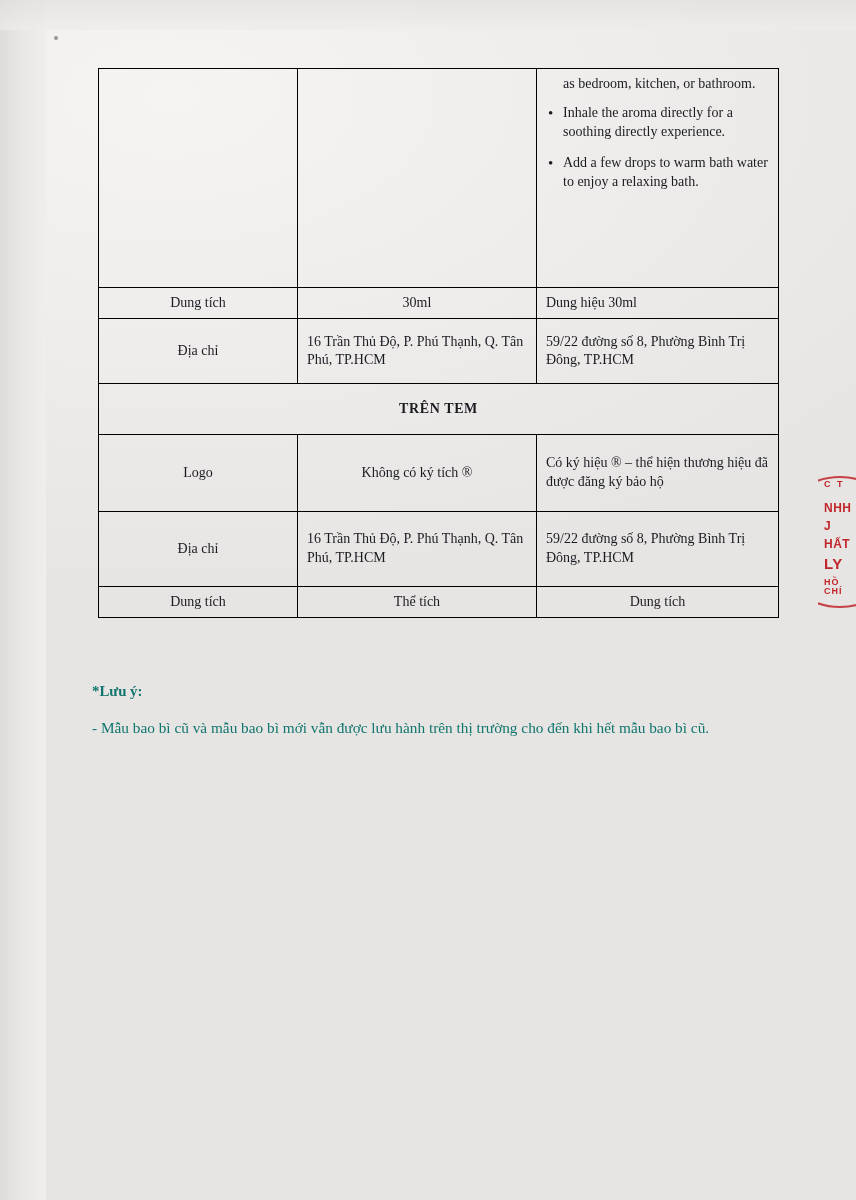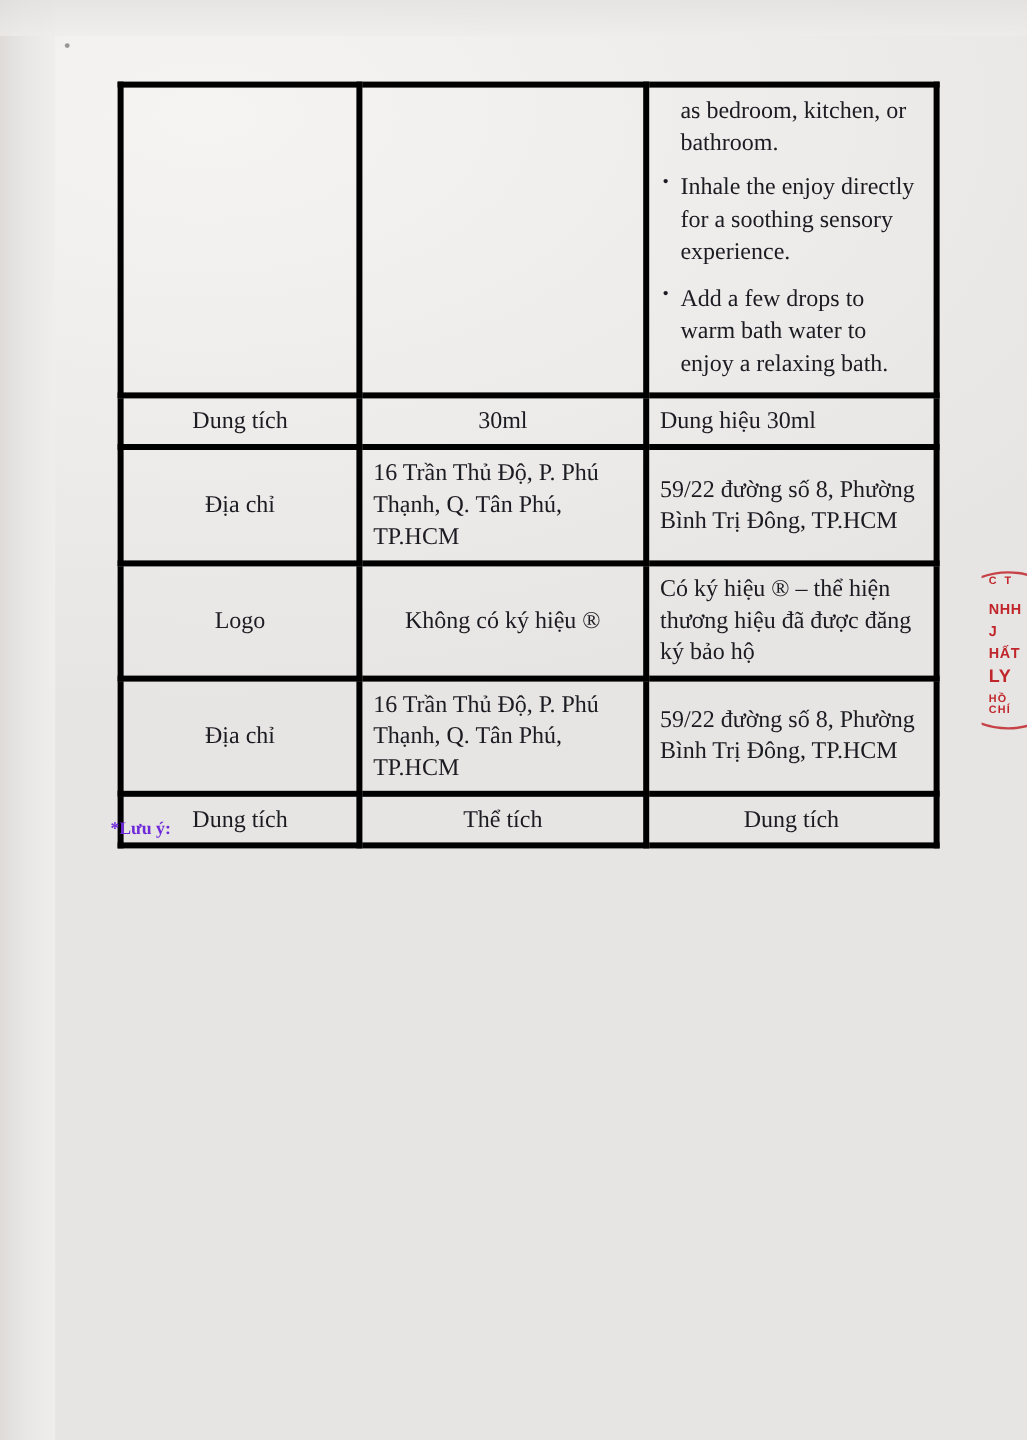--- a/index.html
+++ b/index.html
@@ -53,23 +53,23 @@
   table.cmp {
     position: absolute;
     left: 98px;
     top: 68px;
     width: 680px;
     border-collapse: collapse;
     table-layout: fixed;
     color: #1b1b22;
   }
   table.cmp td {
-    border: 5px solid #000000;
+    border: 1px solid #000000;
     padding: 6px 9px;
-    font-size: 20px;
+    font-size: 14px;
     line-height: 1.32;
     vertical-align: top;
   }
   col.c1 { width: 199px; }
   col.c2 { width: 239px; }
   col.c3 { width: 242px; }
 
   .center { text-align: center; font-family: Liberation Serif, serif; }
   .mid { vertical-align: middle !important; }
   .tall { height: 206px; }
@@ -101,21 +101,21 @@
     font-size: 15.2px;
     padding: 16px 0 15px 0 !important;
   }
 
   
   .notes {
     position: absolute;
     left: 92px;
     top: 683px;
     width: 690px;
-    color: #6d28d9;
+    color: #0f766e;
   }
   .notes .lead {
     font-weight: bold;
     font-size: 14.8px;
     margin: 0 0 17px 0;
   }
   .notes p {
     margin: 0 0 16px 0;
     font-size: 15.3px;
     line-height: 1.5;
@@ -175,62 +175,66 @@
         <col class="c2">
         <col class="c3">
       </colgroup>
     <tbody>
       <tr>
         <td class="tall"></td>
         <td class="tall"></td>
         <td class="tall">
           <ul class="bullets">
             <li class="cont">as bedroom, kitchen, or bathroom.</li>
-            <li class="bulleted">Inhale the enjoy directly for a soothing sensory experience.</li>
+            <li class="bulleted">Inhale the aroma directly for a soothing directly experience.</li>
             <li class="bulleted">Add a few drops to warm bath water to enjoy a relaxing bath.</li>
           </ul>
         </td>
       </tr>
 
       <tr>
         <td class="center mid">Dung tích</td>
         <td class="center mid">30ml</td>
         <td class="mid">Dung hiệu 30ml</td>
       </tr>
 
 
       <tr>
         <td class="center mid" style="height:52px;">Địa chỉ</td>
         <td class="mid">16 Trần Thủ Độ, P. Phú Thạnh, Q. Tân Phú, TP.HCM</td>
         <td class="mid">59/22 đường số 8, Phường Bình Trị Đông, TP.HCM</td>
       </tr>
 
+      <tr>
+        <td class="section-head" colspan="3">TRÊN TEM</td>
+      </tr>
 
       <tr>
         <td class="center mid" style="height:64px;">Logo</td>
-        <td class="center mid">Không có ký hiệu ®</td>
+        <td class="center mid">Không có ký tích ®</td>
         <td class="mid">Có ký hiệu ®  – thể hiện thương hiệu đã được đăng ký bảo hộ</td>
       </tr>
 
       <tr>
         <td class="center mid" style="height:62px;">Địa chỉ</td>
         <td class="mid">16 Trần Thủ Độ, P. Phú Thạnh, Q. Tân Phú, TP.HCM</td>
         <td class="mid">59/22 đường số 8, Phường Bình Trị Đông, TP.HCM</td>
       </tr>
 
       <tr>
         <td class="center mid">Dung tích</td>
         <td class="center mid">Thể tích</td>
         <td class="center mid">Dung tích</td>
       </tr>
     </tbody>
   </table>
 
   <div class="notes">
     <div class="lead">*Lưu ý:</div>
+    <p>- Mẫu bao bì cũ và mẫu bao bì mới vẫn được lưu hành trên thị trường cho đến khi hết mẫu bao bì cũ.</p>
   </div>
 
   <div class="stamp">
     <div class="ring"></div>
     <div class="txt t0">C T</div>
     <div class="txt t1">NHH</div>
     <div class="txt t2">J</div>
     <div class="txt t3">HẤT</div>
     <div class="txt t4">LY</div>
     <div class="txt t5">HỒ CHÍ</div>

